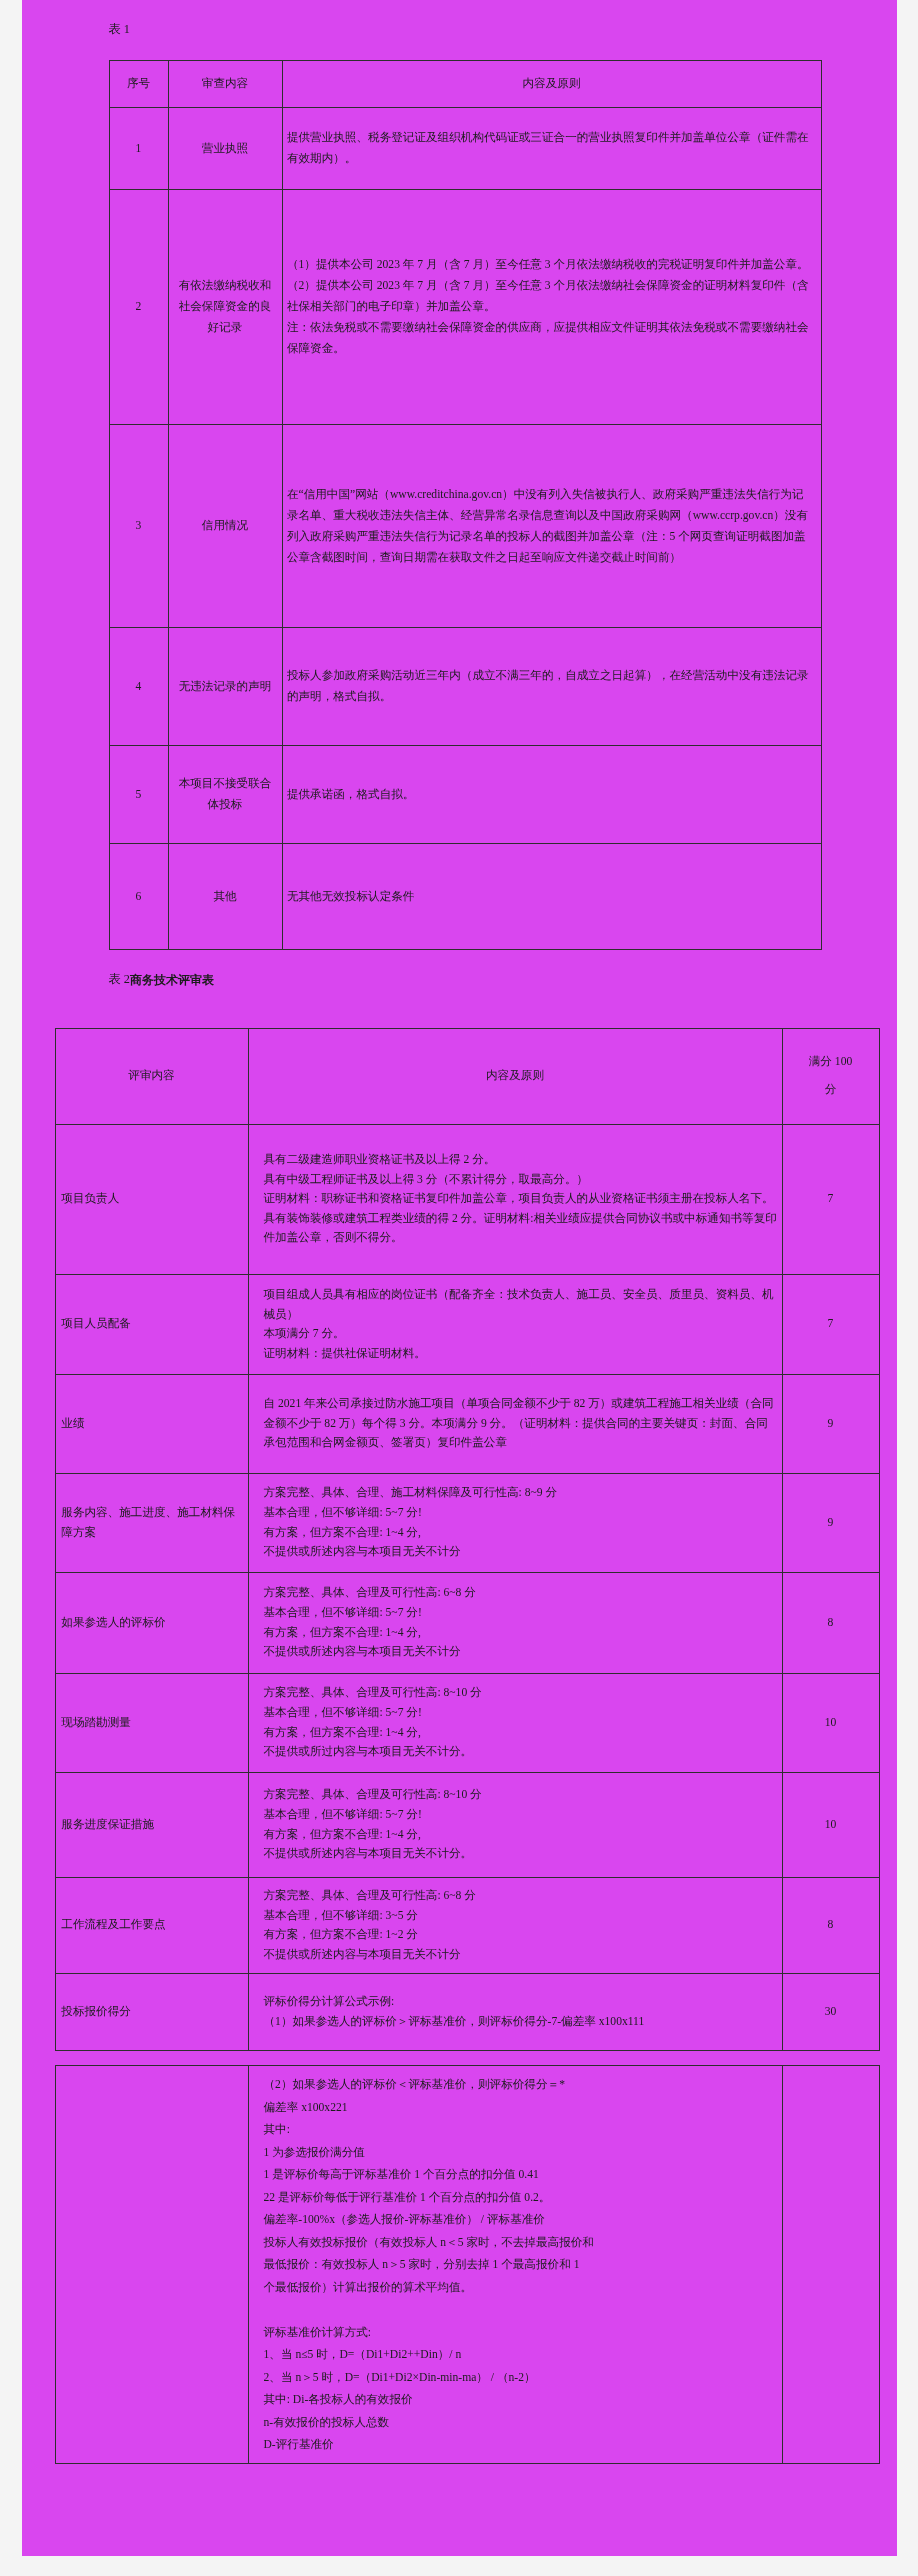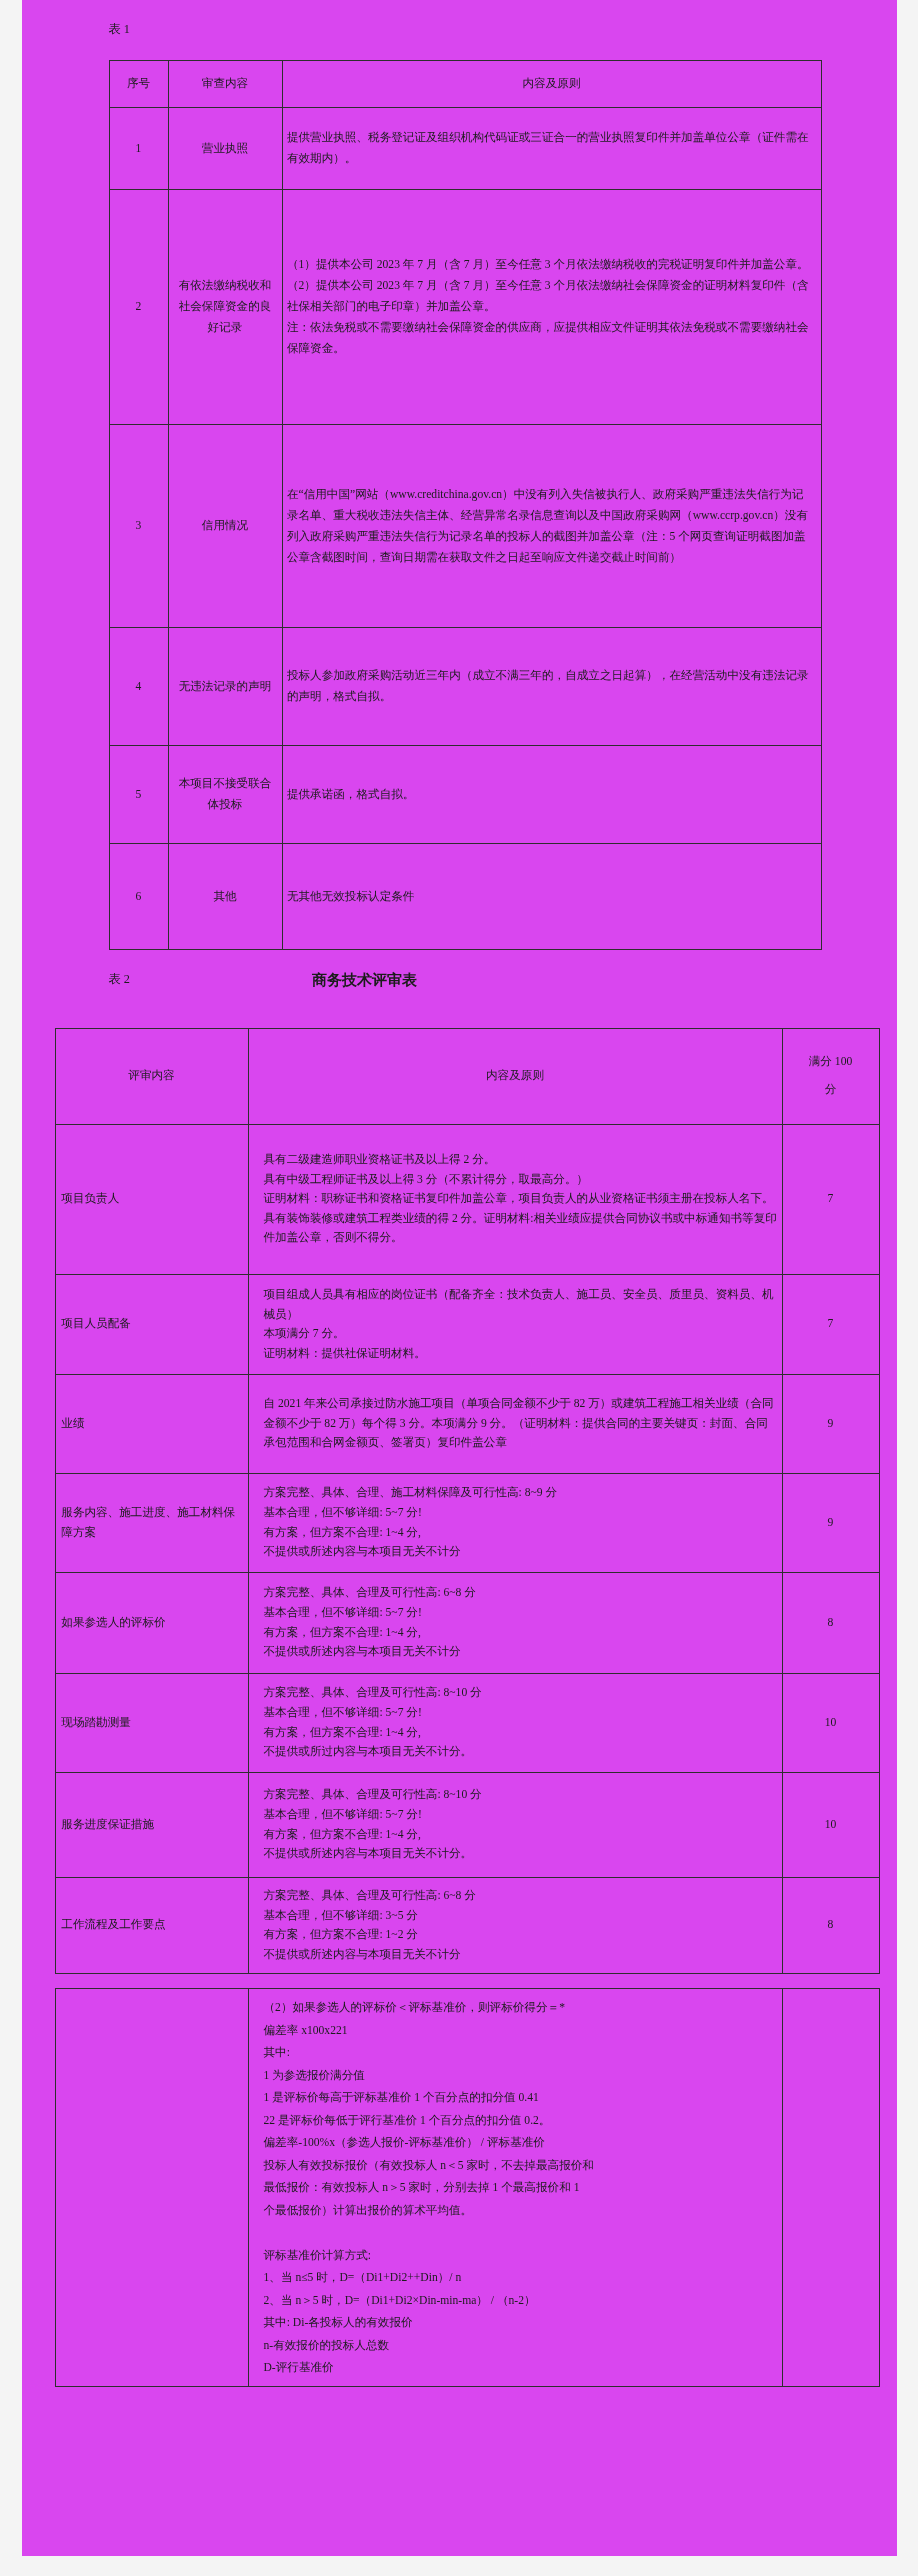--- a/index.html
+++ b/index.html
@@ -34,22 +34,21 @@
     font-weight:bold;
     line-height:22px;
   }
   .label-row2{
     display:flex;
     align-items:center;
     margin-top:19px;
   }
   .label-row2 .tbl-label{margin-left:87px;}
   .title2{
-    margin-left:182px;
-    font-size:15px;
+    font-size:12px;
     font-weight:bold;
     line-height:22px;
   }
   
   table{border-collapse:collapse;table-layout:fixed;}
   td,th{
     border:0.7px solid #2e2e2e;
     font-weight:normal;
     font-size:11.6px;
     vertical-align:middle;
@@ -236,20 +235,26 @@
 不提供或所述内容与本项目无关不计分。</td>
           <td class="col-score">10</td>
         </tr>
         <tr>
           <td class="col-item">工作流程及工作要点</td>
           <td class="col-principle">方案完整、具体、合理及可行性高: 6~8 分
 基本合理，但不够详细: 3~5 分
 有方案，但方案不合理: 1~2 分
 不提供或所述内容与本项目无关不计分</td>
           <td class="col-score">8</td>
+        </tr>
+        <tr>
+          <td class="col-item">投标报价得分</td>
+          <td class="col-principle">评标价得分计算公式示例:
+（1）如果参选人的评标价＞评标基准价，则评标价得分-7-偏差率 x100x111</td>
+          <td class="col-score">30</td>
         </tr>
       </tbody>
   </table>
 
   <table class="cont t2" style="margin-top:14px">
     <colgroup>
         <col style="width:193px">
         <col style="width:534px">
         <col style="width:97px">
       </colgroup>

